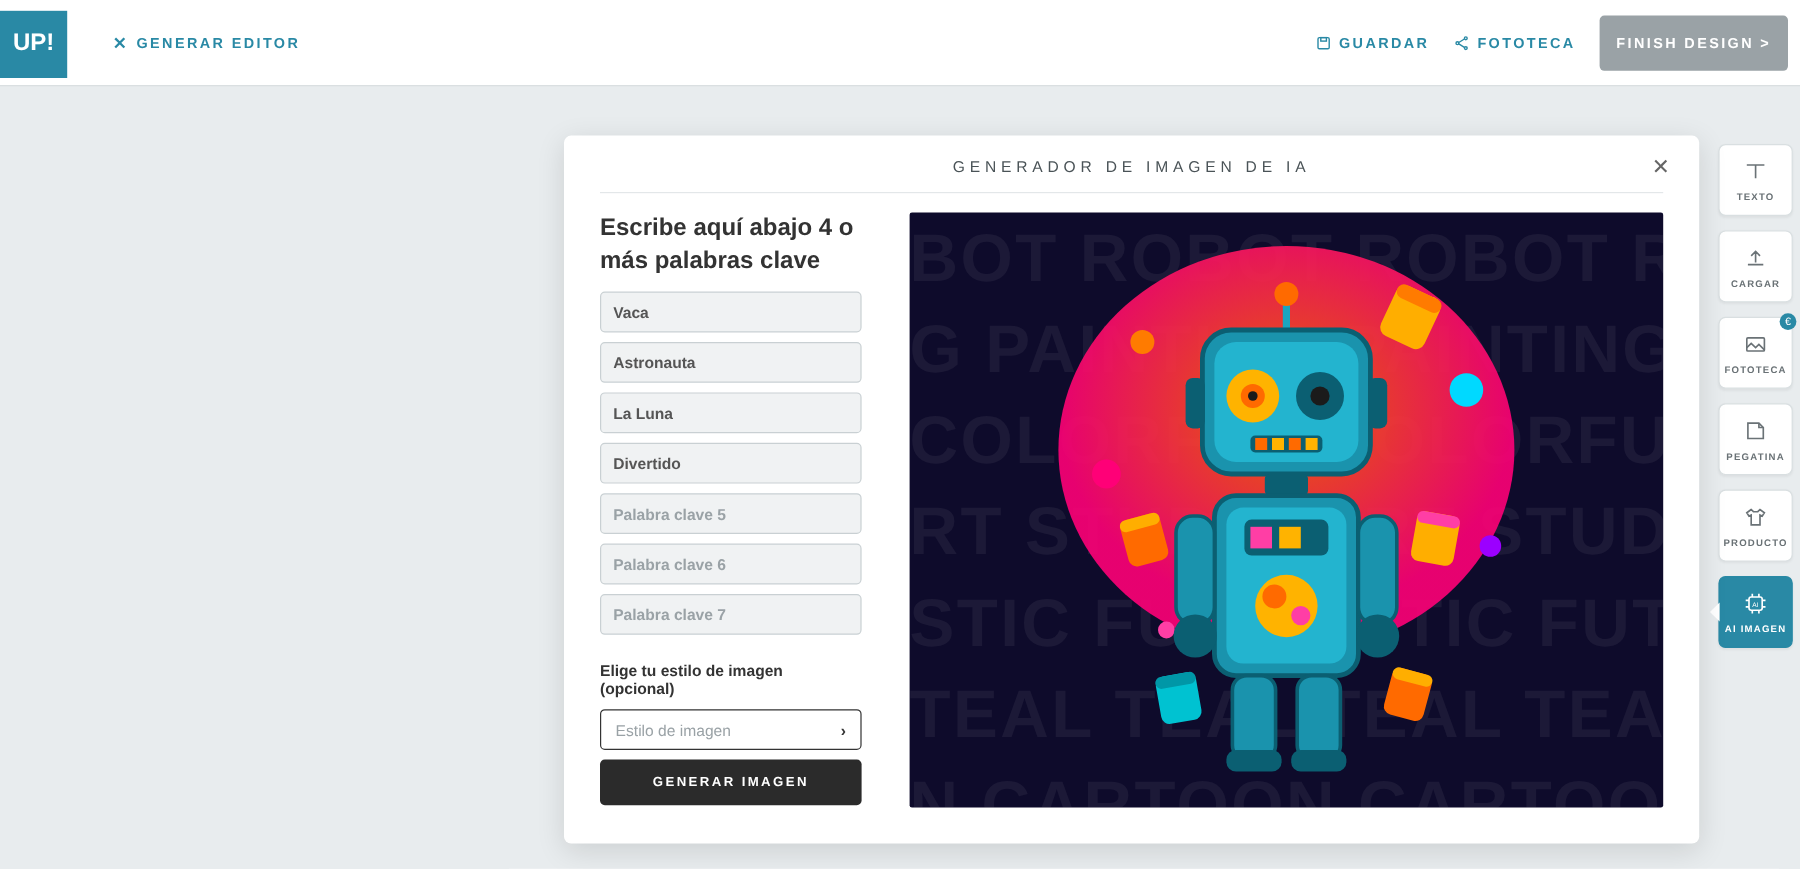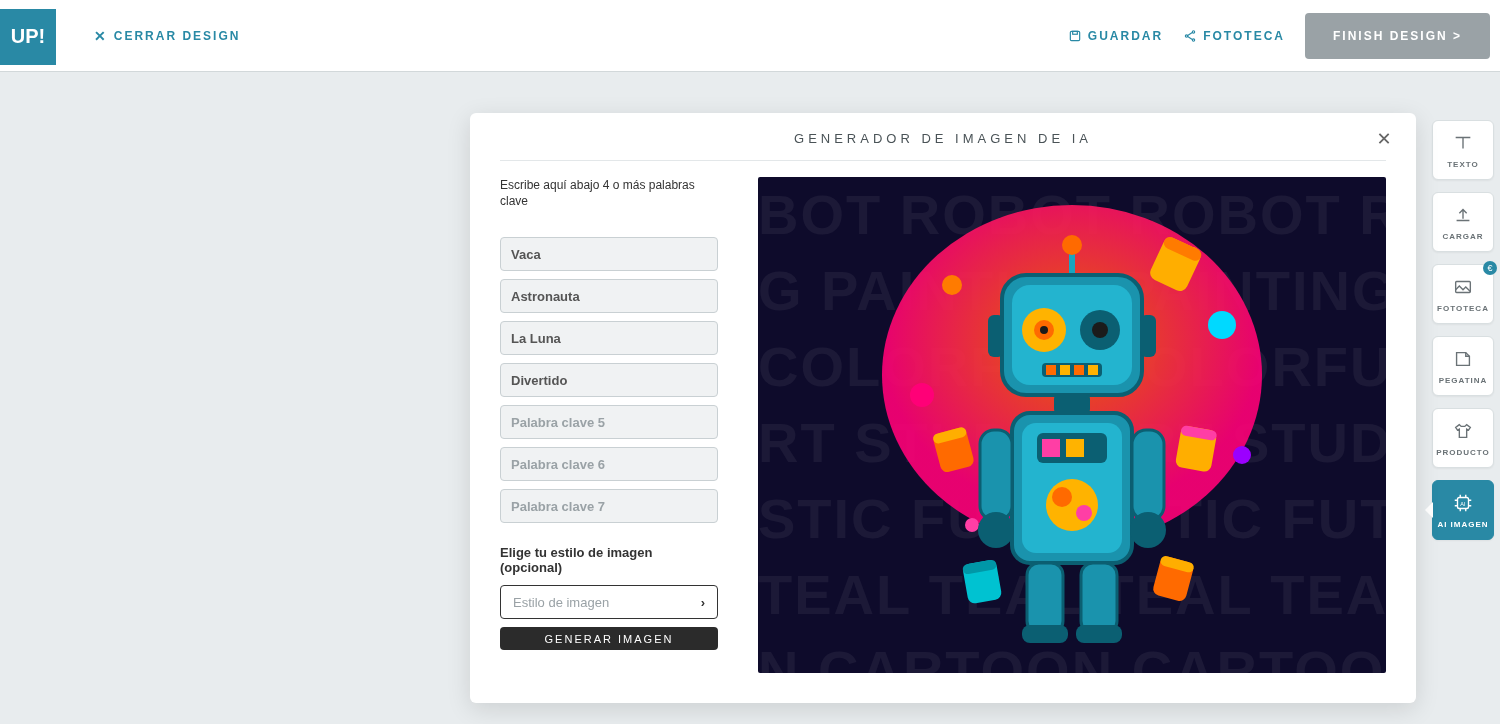--- a/index.html
+++ b/index.html
@@ -53,21 +53,21 @@
     cursor: pointer;
     text-align: center;
   }
   .hdr-icon { width: 14px; height: 14px; }
   .finish-btn {
     background: #9aa2a6;
     color: #fff;
     letter-spacing: 2px;
     font-size: 12px;
     font-weight: 600;
-    padding: 16px 28px;
+    padding: 16px 14px;
     border-radius: 4px;
     cursor: pointer;
   }
 
   
   .tool-col {
     position: absolute;
     right: 6px;
     top: 120px;
     width: 62px;
@@ -146,21 +146,21 @@
   .modal-close {
     position: absolute; right: -10px; top: -4px;
     width: 24px; height: 24px;
     cursor: pointer;
     color: #666;
     font-size: 18px;
     display:flex; align-items:center; justify-content:center;
   }
   .modal-body { display: flex; gap: 40px; }
   .left-pane { width: 218px; flex: 0 0 218px; }
-  .prompt-label { font-size: 12px; font-weight: 400; color: #333; margin-bottom: 28px; line-height: 1.35; }
+  .prompt-label { font-size: 20px; font-weight: 700; color: #333; margin-bottom: 12px; line-height: 1.35; }
   .kw-input {
     width: 100%;
     height: 34px;
     border: 1px solid #c9d0d3;
     background: #f0f2f3;
     border-radius: 4px;
     padding: 0 10px;
     font-size: 13px;
     color: #555;
     margin-bottom: 8px;
@@ -172,25 +172,25 @@
     width: 100%; height: 34px;
     border: 1px solid #333;
     border-radius: 4px;
     display: flex; align-items: center; justify-content: space-between;
     padding: 0 12px;
     font-size: 13px; color: #9aa2a6;
     cursor: pointer;
     margin-bottom: 8px;
   }
   .gen-btn {
-    width: 100%; height: 23px;
+    width: 100%; height: 38px;
     background: #2b2b2b;
     color: #fff;
     letter-spacing: 2px;
-    font-size: 11px; font-weight: 400;
+    font-size: 11px; font-weight: 700;
     border-radius: 4px;
     display: flex; align-items: center; justify-content: center;
     cursor: pointer;
   }
   .preview {
     flex: 1;
     height: 496px;
     background: #0e0b2b;
     border-radius: 2px;
     position: relative;
@@ -210,21 +210,21 @@
   }
 </style>
 </head>
 <body>
 
 <div class="header">
   <div class="header-left">
     <div class="logo">UP!</div>
     <div class="close-editor">
       <span class="x">✕</span>
-      <span>CERRAR DESIGN</span>
+      <span>GENERAR EDITOR</span>
     </div>
   </div>
   <div class="header-right">
     <div class="hdr-btn">
       <svg class="hdr-icon" viewBox="0 0 24 24" fill="none" stroke="#2989a5" stroke-width="2">
           <rect x="4" y="4" width="16" height="16" rx="2"></rect>
           <rect x="8" y="4" width="8" height="5"></rect>
         </svg>
       <span>GUARDAR</span>
     </div>

